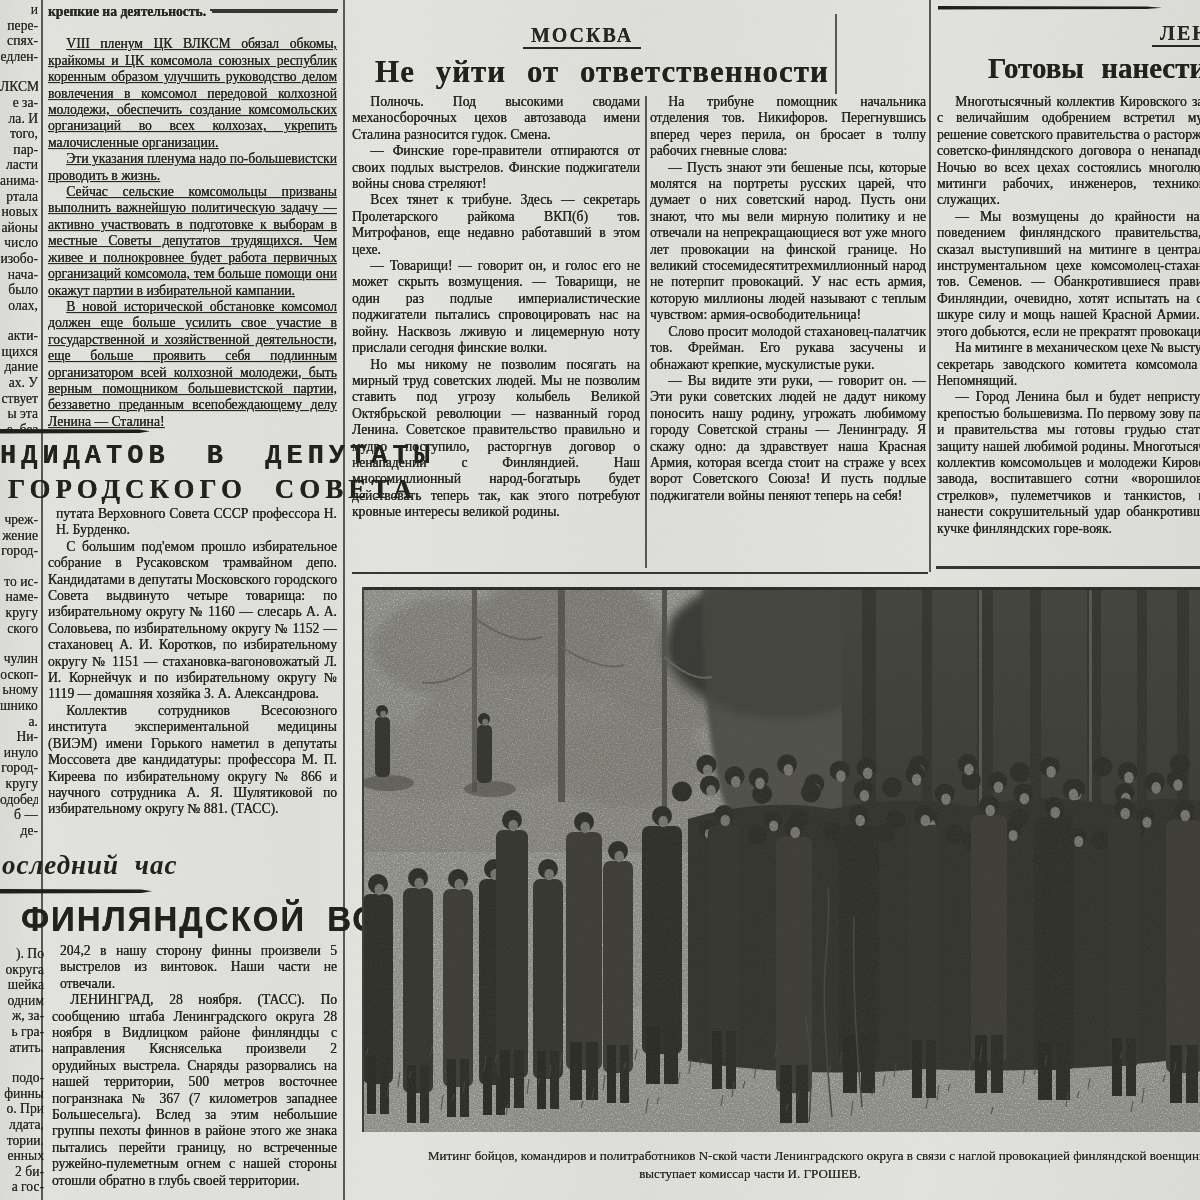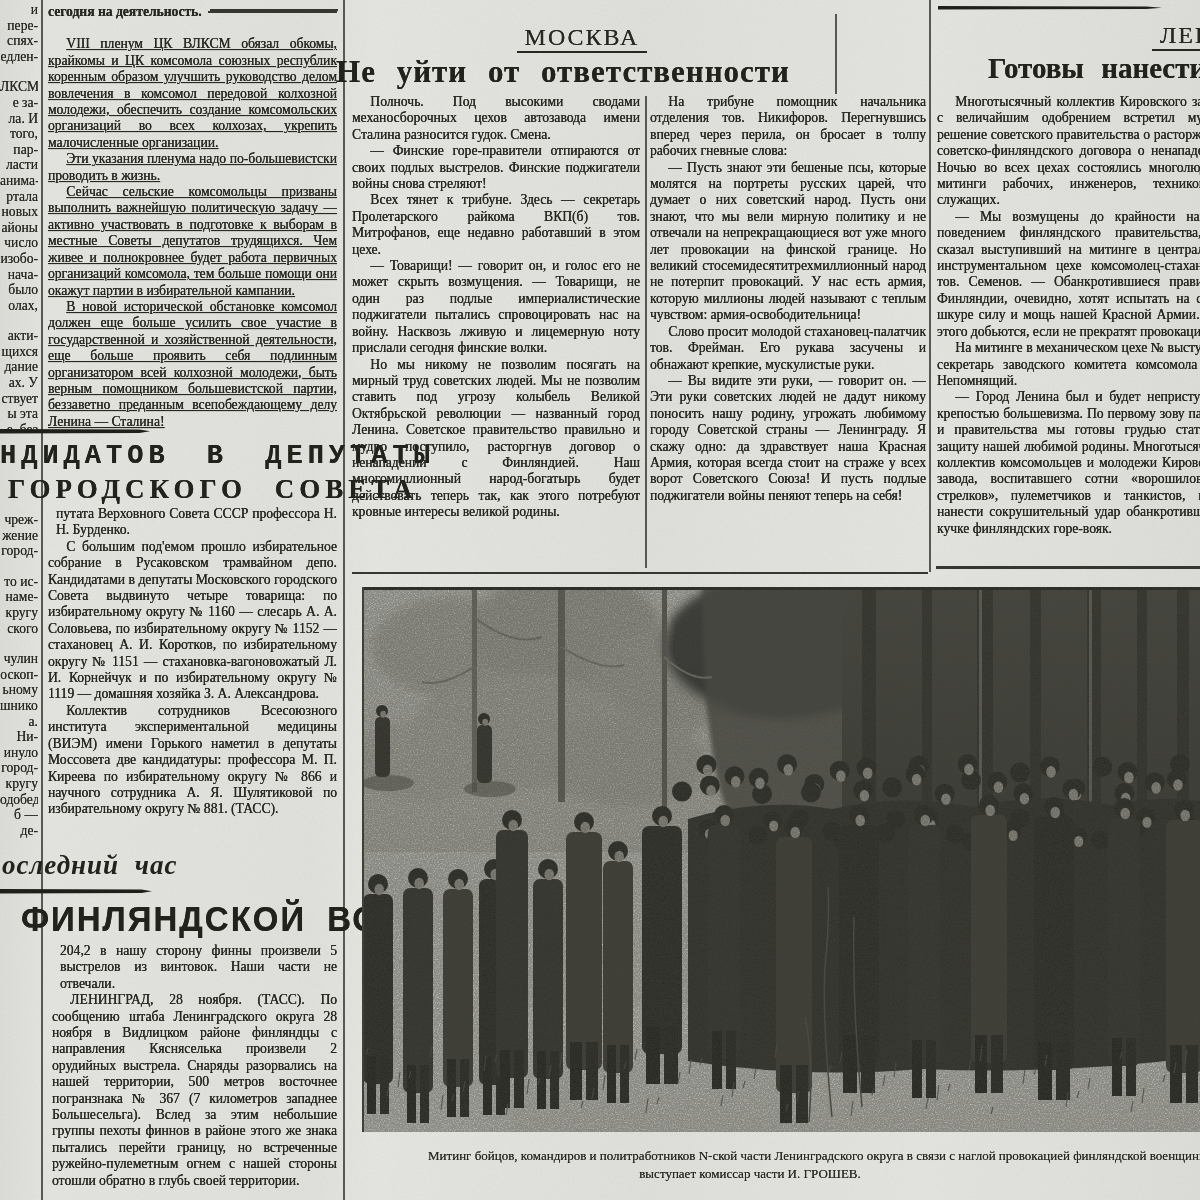--- a/index.html
+++ b/index.html
@@ -16,21 +16,21 @@
   .para{margin:0;text-indent:1.35em;min-height:16px;}
   .cont .para:first-child{text-indent:0;margin-left:8px;}
   .abs{position:absolute;}
   .clip{overflow:hidden;}
   .frags{font-size:13.6px;line-height:15.6px;text-align:right;
     text-shadow:0 0 .5px rgba(38,38,31,.85);}
   .frags .para{text-indent:0;min-height:15px;text-align:right;}
   .vrule{position:absolute;width:1.5px;background:var(--rule);opacity:.8;}
   .hrule{position:absolute;background:var(--rule);}
   .taper{background:#1d1d18;clip-path:polygon(0 0,93% 12%,100% 50%,93% 88%,0 100%);}
-  .kicker{font-weight:normal;letter-spacing:2px;font-size:24px;
+  .kicker{font-weight:bold;letter-spacing:2px;font-size:20px;
     text-shadow:0 0 .5px rgba(38,38,31,.9);}
   .kicker .inner{border-bottom:2px solid var(--ink);padding:0 8px 1px;}
   h1,h2,h3{margin:0;font-weight:bold;color:#20201a;}
   .hl-moscow{font-size:31px;letter-spacing:1px;word-spacing:12px;
     text-shadow:0 0 .6px rgba(32,32,26,.9);}
   .hl-len{font-size:29px;word-spacing:10px;white-space:nowrap;
     text-shadow:0 0 .6px rgba(32,32,26,.9);}
   .hl-cand{font-size:27px;letter-spacing:5px;word-spacing:16px;white-space:nowrap;
     text-shadow:0 0 .6px rgba(32,32,26,.9);}
   .hl-lasthour{font-size:27px;font-style:italic;letter-spacing:1px;word-spacing:8px;white-space:nowrap;}
@@ -86,21 +86,21 @@
       <p class="para">щихся</p>
       <p class="para">дание</p>
       <p class="para">ах. У</p>
       <p class="para">ствует</p>
       <p class="para">ы эта</p>
       <p class="para">е, без</p>
     </div>
 
   <div class="abs" style="left:48px;top:4px;width:289px;height:426px;overflow:hidden;">
     <div style="display:flex;align-items:center;gap:6px;">
-      <span class="txt" style="font-weight:bold;white-space:nowrap;">сегодня на деятельность.</span>
+      <span class="txt" style="font-weight:bold;white-space:nowrap;">крепкие на деятельность.</span>
       <span style="flex:1;height:1.6px;background:var(--rule);"></span>
     </div>
     <div class="txt" style="margin-top:16px;text-decoration:underline;">
         <p class="para">VIII пленум ЦК ВЛКСМ обязал обкомы, крайкомы и ЦК комсомола союзных республик коренным образом улучшить руководство делом вовлечения в комсомол передовой колхозной молодежи, обеспечить создание комсомольских организаций во всех колхозах, укрепить малочисленные организации.</p>
         <p class="para">Эти указания пленума надо по-большевистски проводить в жизнь.</p>
         <p class="para">Сейчас сельские комсомольцы призваны выполнить важнейшую политическую задачу — активно участвовать в подготовке к выборам в местные Советы депутатов трудящихся. Чем живее и полнокровнее будет работа первичных организаций комсомола, тем больше помощи они окажут партии в избирательной кампании.</p>
         <p class="para">В новой исторической обстановке комсомол должен еще больше усилить свое участие в государственной и хозяйственной деятельности, еще больше проявить себя подлинным организатором всей колхозной молодежи, быть верным помощником большевистской партии, беззаветно преданным всепобеждающему делу Ленина — Сталина!</p>
       </div>
   </div>
 
@@ -132,30 +132,49 @@
 
   <div class="abs txt cont clip" style="left:48px;top:506px;width:289px;height:338px;">
       <p class="para">путата Верховного Совета СССР профессора Н. Н. Бурденко.</p>
       <p class="para">С большим под'емом прошло избирательное собрание в Русаковском трамвайном депо. Кандидатами в депутаты Московского городского Совета выдвинуто четыре товарища: по избирательному округу № 1160 — слесарь А. А. Соловьева, по избирательному округу № 1152 — стахановец А. И. Коротков, по избирательному округу № 1151 — стахановка-вагоновожатый Л. И. Корнейчук и по избирательному округу № 1119 — домашняя хозяйка З. А. Александрова.</p>
       <p class="para">Коллектив сотрудников Всесоюзного института экспериментальной медицины (ВИЭМ) имени Горького наметил в депутаты Моссовета две кандидатуры: профессора М. П. Киреева по избирательному округу № 866 и научного сотрудника А. Я. Шулятиковой по избирательному округу № 881. (ТАСС).</p>
     </div>
 
   <h2 class="hl-lasthour abs" style="left:2px;top:850px;">оследний час</h2>
   <h2 class="hl-voen abs" style="left:-26px;top:899px;">Й ФИНЛЯНДСКОЙ ВОЕНЩИНЫ</h2>
 
+  <div class="abs frags clip" style="left:0;top:946px;width:44px;height:254px;">
+      <p class="para">). По</p>
+      <p class="para">округа</p>
+      <p class="para">шейка</p>
+      <p class="para">одним</p>
+      <p class="para">ж, за-</p>
+      <p class="para">ь гра-</p>
+      <p class="para">атить.</p>
+      <p class="para"></p>
+      <p class="para">подо-</p>
+      <p class="para">финны</p>
+      <p class="para">о. При</p>
+      <p class="para">лдата,</p>
+      <p class="para">тории.</p>
+      <p class="para">енных</p>
+      <p class="para">2 би-</p>
+      <p class="para">а гос-</p>
+      <p class="para">сторо-</p>
+    </div>
 
   <div class="abs txt cont clip" style="left:52px;top:943px;width:285px;height:257px;">
       <p class="para">204,2 в нашу сторону финны произвели 5 выстрелов из винтовок. Наши части не отвечали.</p>
       <p class="para">ЛЕНИНГРАД, 28 ноября. (ТАСС). По сообщению штаба Ленинградского округа 28 ноября в Видлицком районе финляндцы с направления Кясняселька произвели 2 орудийных выстрела. Снаряды разорвались на нашей территории, 500 метров восточнее погранзнака № 367 (7 километров западнее Большесельга). Вслед за этим небольшие группы пехоты финнов в районе этого же знака пытались перейти границу, но встреченные ружейно-пулеметным огнем с нашей стороны отошли обратно в глубь своей территории.</p>
     </div>
 
   <div class="abs kicker" style="left:352px;top:24px;width:460px;text-align:center;">
     <span class="inner">МОСКВА</span>
   </div>
-  <h1 class="hl-moscow abs" style="left:333px;top:54px;width:460px;text-align:center;">Не уйти от ответственности</h1>
+  <h1 class="hl-moscow abs" style="left:372px;top:54px;width:460px;text-align:center;">Не уйти от ответственности</h1>
 
   <div class="abs txt clip" style="left:352px;top:94px;width:288px;height:474px;">
       <p class="para">Полночь. Под высокими сводами механосборочных цехов автозавода имени Сталина разносится гудок. Смена.</p>
       <p class="para">— Финские горе-правители отпираются от своих подлых выстрелов. Финские поджигатели войны снова стреляют!</p>
       <p class="para">Всех тянет к трибуне. Здесь — секретарь Пролетарского райкома ВКП(б) тов. Митрофанов, еще недавно работавший в этом цехе.</p>
       <p class="para">— Товарищи! — говорит он, и голос его не может скрыть возмущения. — Товарищи, не один раз подлые империалистические поджигатели пытались спровоцировать нас на войну. Насквозь лживую и лицемерную ноту прислали сегодня финские волки.</p>
       <p class="para">Но мы никому не позволим посягать на мирный труд советских людей. Мы не позволим ставить под угрозу колыбель Великой Октябрьской революции — названный город Ленина. Советское правительство правильно и мудро поступило, расторгнув договор о ненападении с Финляндией. Наш многомиллионный народ-богатырь будет действовать теперь так, как этого потребуют кровные интересы великой родины.</p>
     </div>
   <div class="abs txt clip" style="left:650px;top:94px;width:276px;height:474px;">
       <p class="para">На трибуне помощник начальника отделения тов. Никифоров. Перегнувшись вперед через перила, он бросает в толпу рабочих гневные слова:</p>

